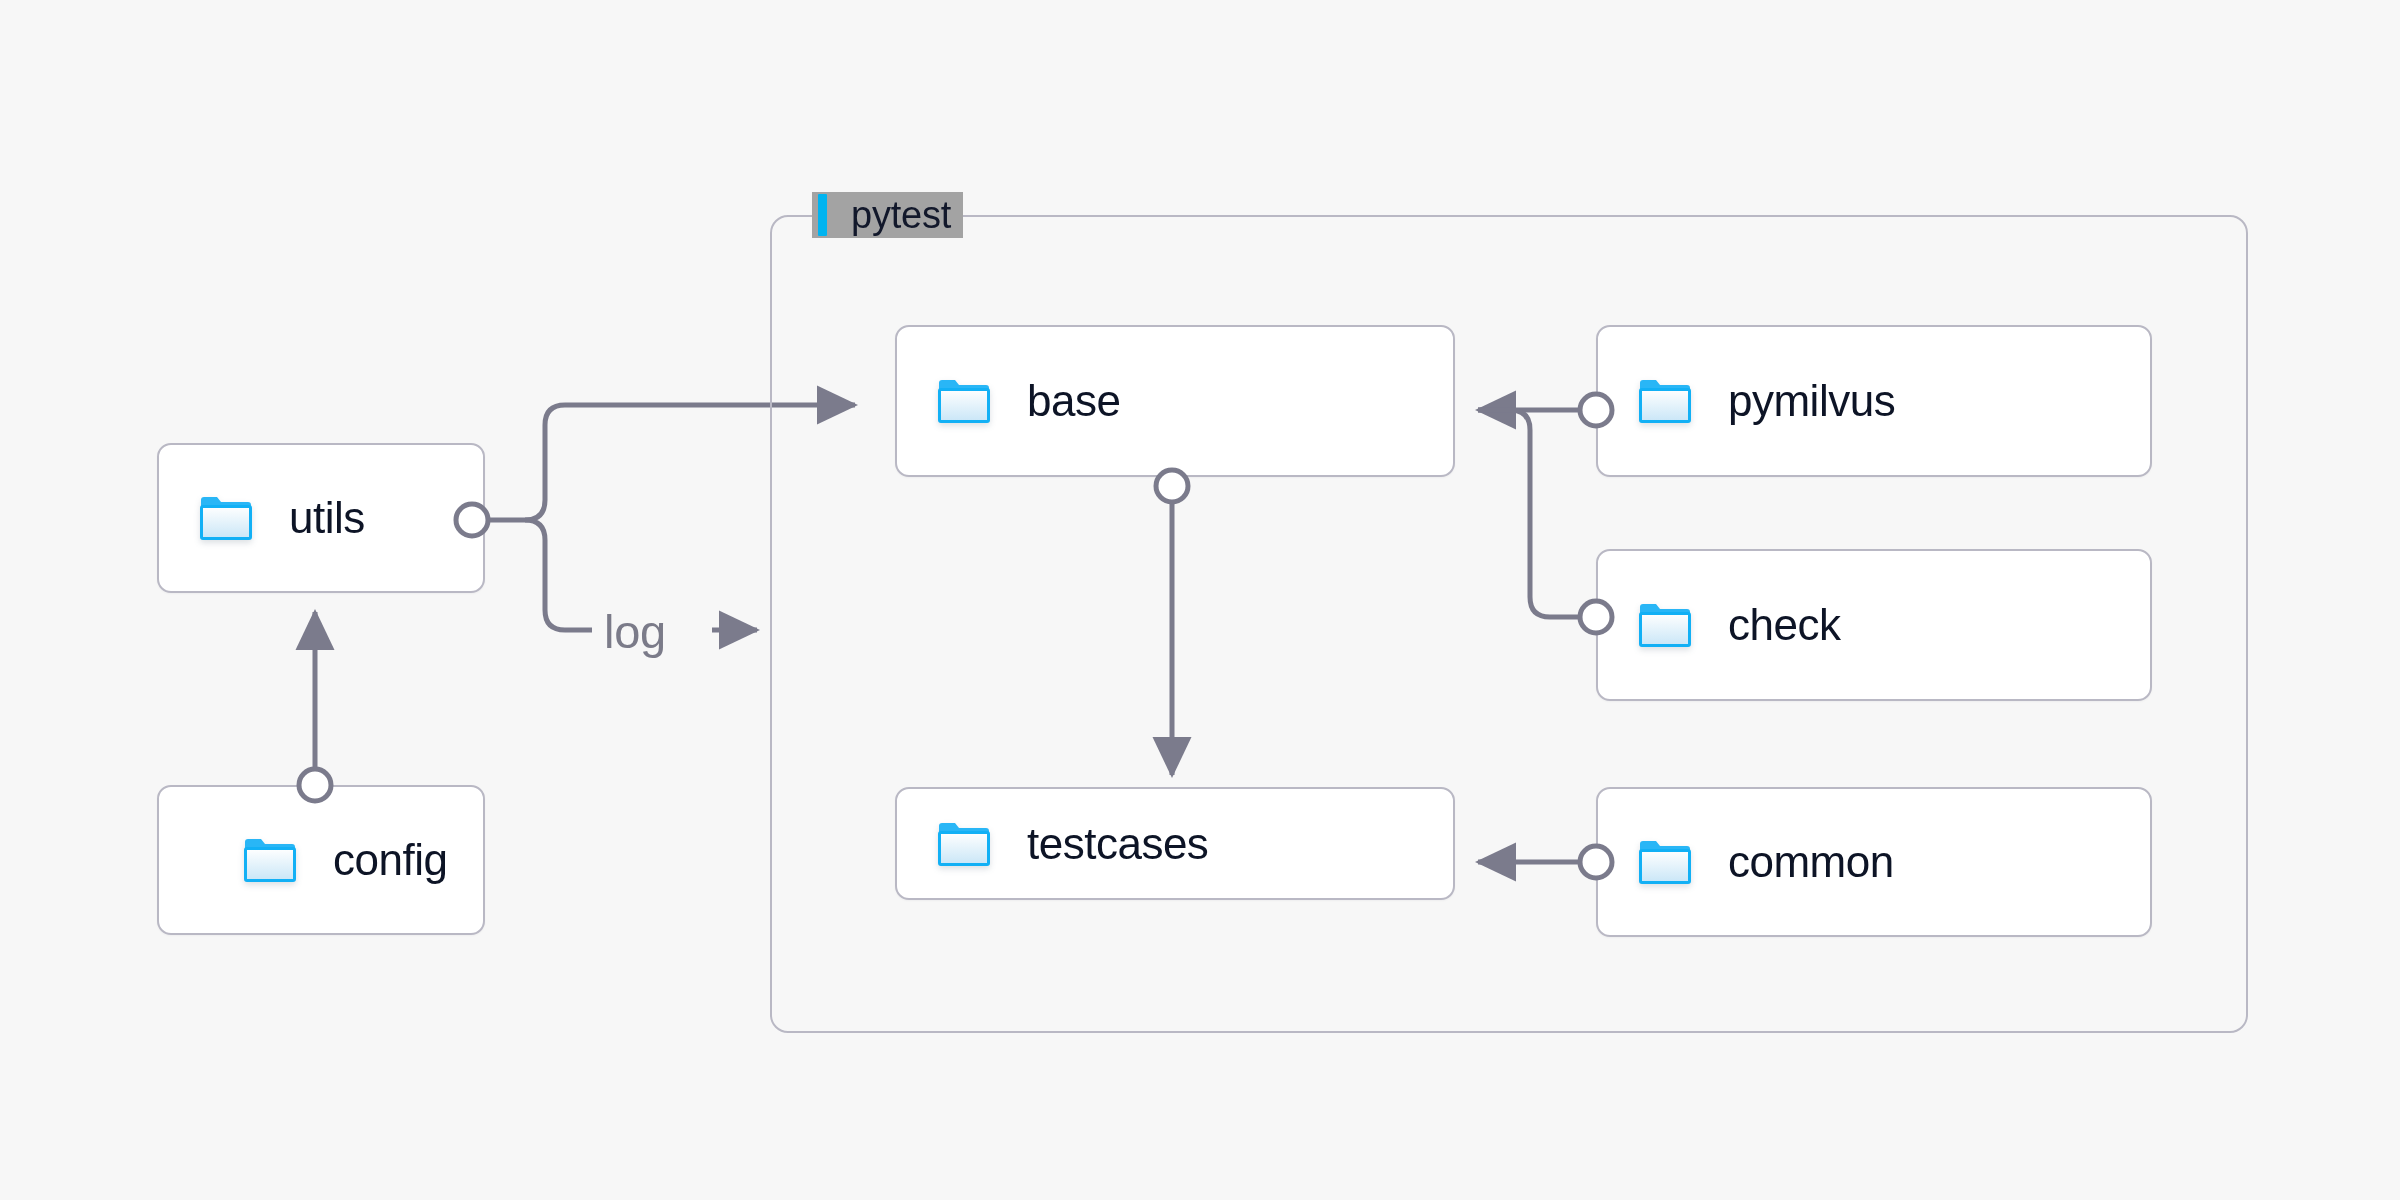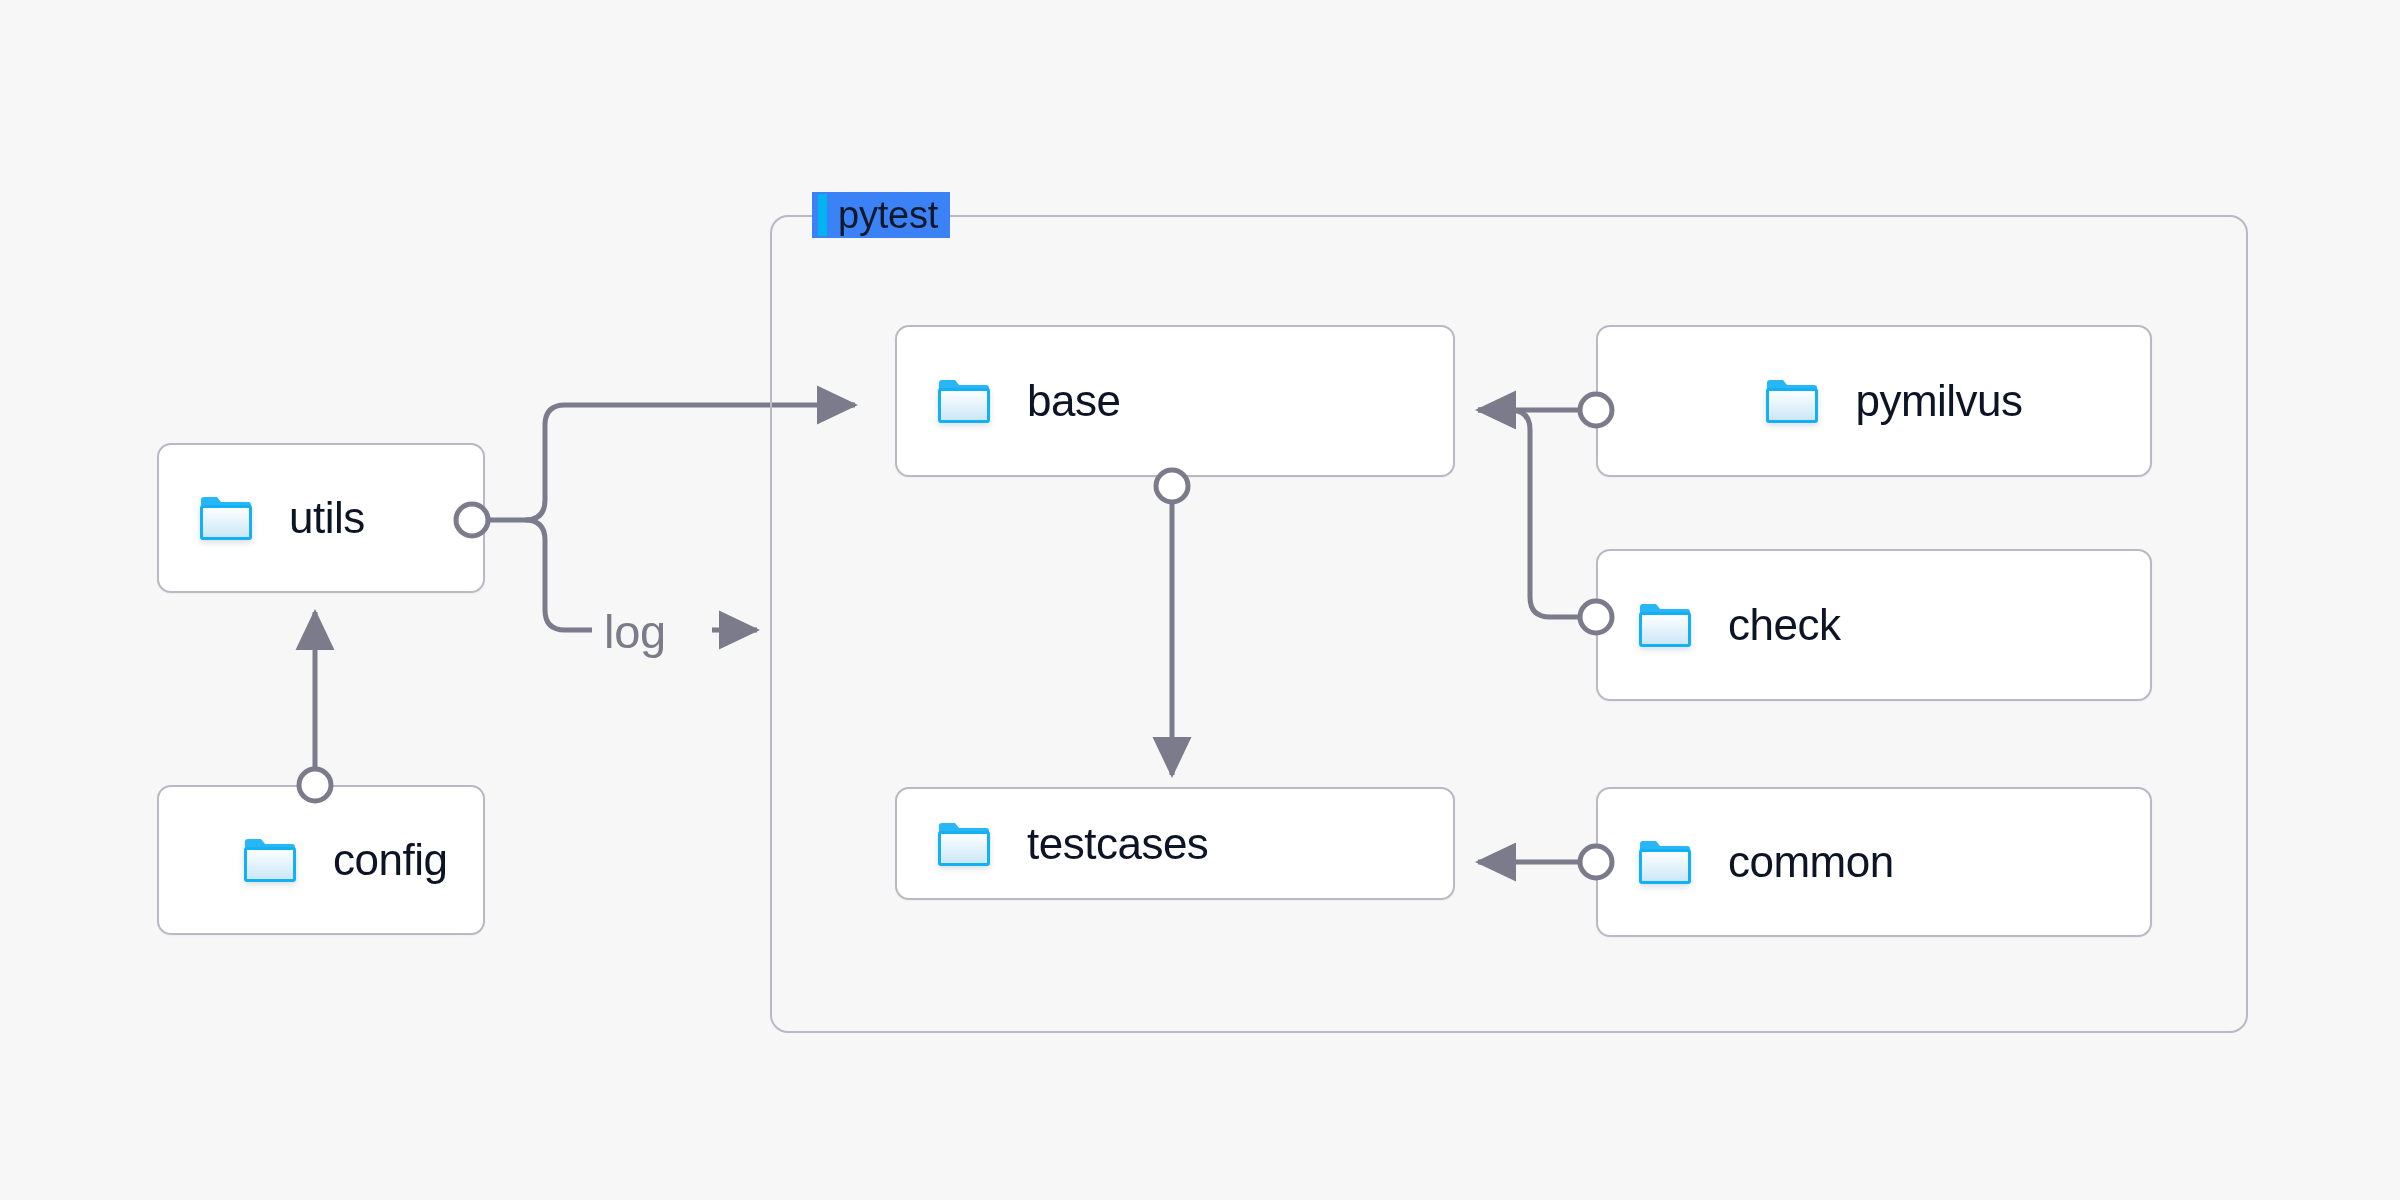--- a/index.html
+++ b/index.html
@@ -34,22 +34,22 @@
     position: absolute;
     box-sizing: border-box;
     border: 2px solid #b9b8c4;
     border-radius: 18px;
     background: transparent;
   }
   .group-label {
     position: absolute;
     display: flex;
     align-items: center;
-    gap: 11px;
-    background: #3b82f6;
+    gap: 24px;
+    background: #a3a3a3;
     padding: 0 12px 0 6px;
     height: 46px;
   }
   .group-accent {
     width: 9px;
     height: 42px;
     background: #00b4f0;
     border-radius: 1px;
     flex: none;
   }
@@ -208,21 +208,21 @@
             <stop offset="100%" stop-color="#c9e6f7"></stop>
           </linearGradient>
         </defs>
         <path d="M2,8 L2,5 Q2,2 5,2 L18,2 L22,7 L49,7 Q52,7 52,10 L52,13 L2,13 Z" fill="#29b6f6"></path>
         <rect x="2.5" y="11.5" width="49" height="32" rx="1.5" fill="url(#fg_tc)" stroke="#12b0f5" stroke-width="3"></rect>
       </svg>
       <span class="node-label">testcases</span>
     </div>
   </div>
 
-  <div class="node" style="left:1596px; top:325px; width:556px; height:152px;justify-content:center;">
+  <div class="node" style="left:1596px; top:325px; width:556px; height:152px;">
     <div class="node-inner">
       <svg class="folder-icon" viewBox="0 0 54 46">
         <defs>
           <linearGradient id="fg_pm" x1="0" y1="0" x2="0" y2="1">
             <stop offset="0%" stop-color="#ffffff"></stop>
             <stop offset="100%" stop-color="#c9e6f7"></stop>
           </linearGradient>
         </defs>
         <path d="M2,8 L2,5 Q2,2 5,2 L18,2 L22,7 L49,7 Q52,7 52,10 L52,13 L2,13 Z" fill="#29b6f6"></path>
         <rect x="2.5" y="11.5" width="49" height="32" rx="1.5" fill="url(#fg_pm)" stroke="#12b0f5" stroke-width="3"></rect>

